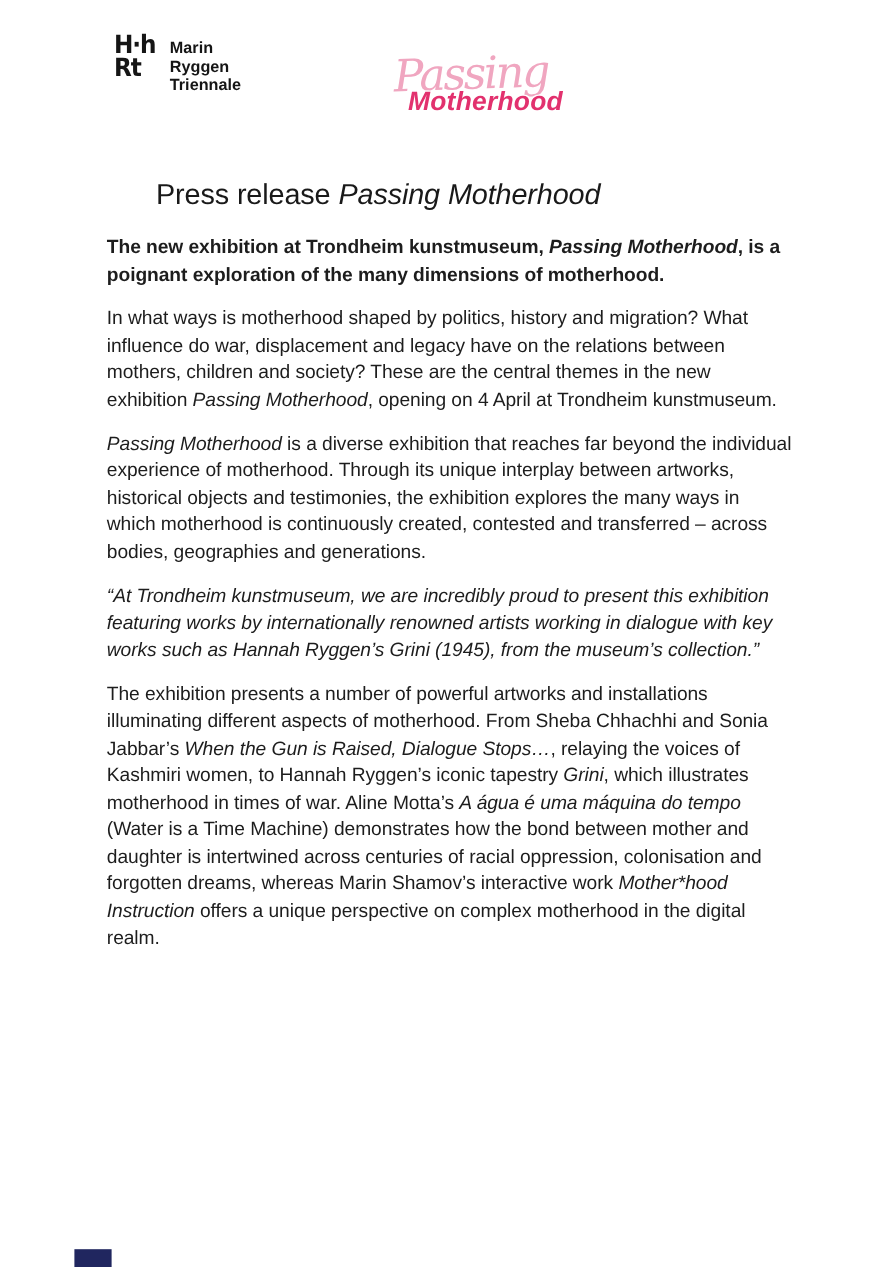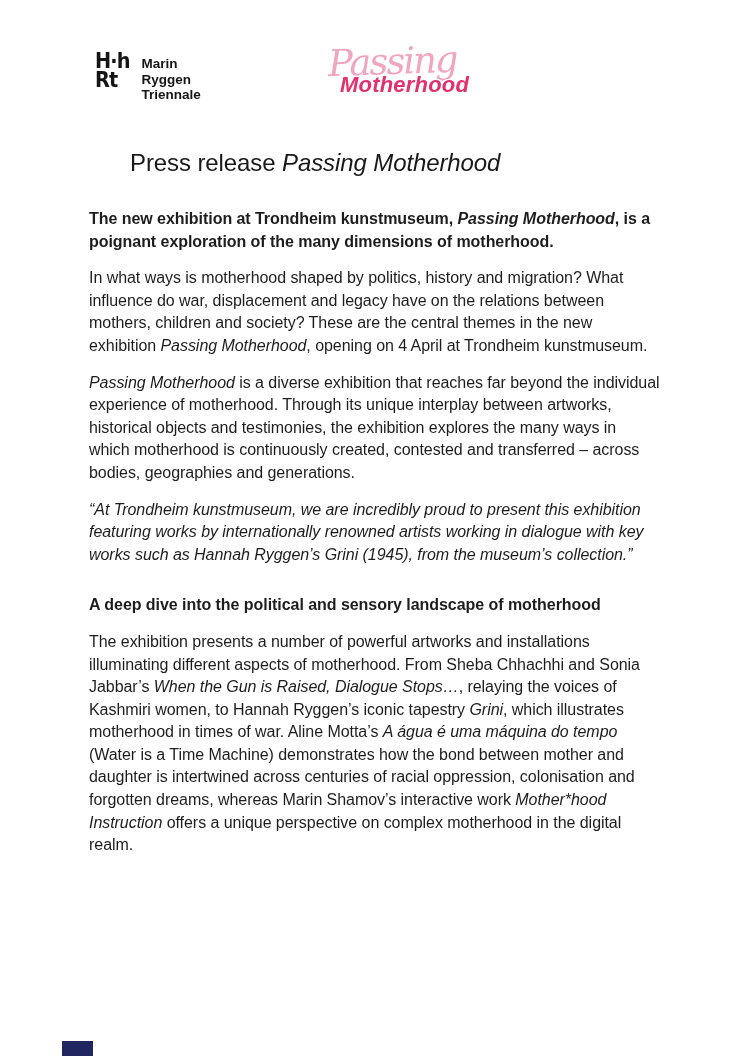--- a/index.html
+++ b/index.html
@@ -7,21 +7,21 @@
     position:relative;
     width:746px; height:1056px;
     margin:0 auto;
     background:#ffffff;
     font-family:"Liberation Sans", sans-serif;
     color:#1d1d1d;
     overflow:hidden;
   }
 
   
-  .hrt-logo { position:absolute; left:95px; top:52px; display:flex; gap:9px; align-items:flex-start; }
+  .hrt-logo { position:absolute; left:95px; top:28px; display:flex; gap:9px; align-items:flex-start; }
   .hrt-mark { font-family:"DejaVu Sans", sans-serif; font-weight:800; font-size:21px; line-height:19px;
               letter-spacing:-1px; transform:scaleX(.92); transform-origin:left top; color:#151515; }
   .hrt-mark span { display:block; }
   .hrt-name { font-weight:700; font-size:13.5px; line-height:15.5px; padding-top:4px; color:#151515; }
   .hrt-name span { display:block; }
 
   .pm-logo { position:absolute; left:326px; top:46px; width:150px; height:56px; }
   .pm-script { position:absolute; left:2px; top:-6px; font-family:"DejaVu Serif", serif; font-style:italic;
                font-size:37px; letter-spacing:-2px; white-space:nowrap; transform:rotate(-2deg); }
   .pm-overlay { position:absolute; left:14px; top:26px; font-style:italic; font-weight:700; font-size:22px;
@@ -32,21 +32,21 @@
               font-size:19px; line-height:21.5px; letter-spacing:-.3px; color:#0d0d0d; }
   .tkm-logo span { display:block; }
 
   
   .content { position:absolute; left:89px; top:146px; width:572px; }
 
   .title { margin:0; font-weight:400; font-size:24px; line-height:33px; color:#191919; letter-spacing:-.1px; }
   .title .t-line { display:block;margin-left:41px; }
   .title em { font-style:italic; }
 
-  .body-block { margin-top:29px; }
+  .body-block { margin-top:17px; }
   .para { margin:0 0 14px 0; font-size:16px; line-height:22.6px; letter-spacing:-.05px; }
   .para.bold { font-weight:700; }
   .para.quote { font-style:italic; }
   .para.subhead { font-weight:700; margin-top:28px; }
   .para em { font-style:italic; }
   .para.bold em { font-style:italic; }
 
   
   .page2-frag { position:absolute; left:62px; bottom:0; width:31px; height:15px; }
 </style>
@@ -89,21 +89,20 @@
 
       <p class="para bold"><span>The new exhibition at Trondheim kunstmuseum, </span><em>Passing Motherhood</em><span>, is a poignant exploration of the many dimensions of motherhood.</span></p>
 
       <p class="para"><span>In what ways is motherhood shaped by politics, history and migration? What influence do war, displacement and legacy have on the relations between mothers, children and society? These are the central themes in the new exhibition </span><em>Passing Motherhood</em><span>, opening on 4 April at Trondheim kunstmuseum.</span></p>
 
       <p class="para"><em>Passing Motherhood</em><span> is a diverse exhibition that reaches far beyond the individual experience of motherhood. Through its unique interplay between artworks, historical objects and testimonies, the exhibition explores the many ways in which motherhood is continuously created, contested and transferred – across bodies, geographies and generations.</span></p>
 
       <p class="para quote"><span>“At Trondheim kunstmuseum, we are incredibly proud to present this exhibition featuring works by internationally renowned artists working in dialogue with key works such as Hannah Ryggen’s Grini (1945), from the museum’s collection.”</span></p>
 
 
-      <p class="para subhead"><span>A deep dive into the political and sensory landscape of motherhood</span></p>
 
       <p class="para"><span>The exhibition presents a number of powerful artworks and installations illuminating different aspects of motherhood. From Sheba Chhachhi and Sonia Jabbar’s </span><em>When the Gun is Raised, Dialogue Stops…</em><span>, relaying the voices of Kashmiri women, to Hannah Ryggen’s iconic tapestry </span><em>Grini</em><span>, which illustrates motherhood in times of war. Aline Motta’s </span><em>A água é uma máquina do tempo</em><span> (Water is a Time Machine) demonstrates how the bond between mother and daughter is intertwined across centuries of racial oppression, colonisation and forgotten dreams, whereas Marin Shamov’s interactive work </span><em>Mother*hood Instruction</em><span> offers a unique perspective on complex motherhood in the digital realm.</span></p>
 
     </div>
   </div>
 
   <div class="page2-frag" style="background: rgb(32, 38, 95);"></div>
 
 </div>
 

